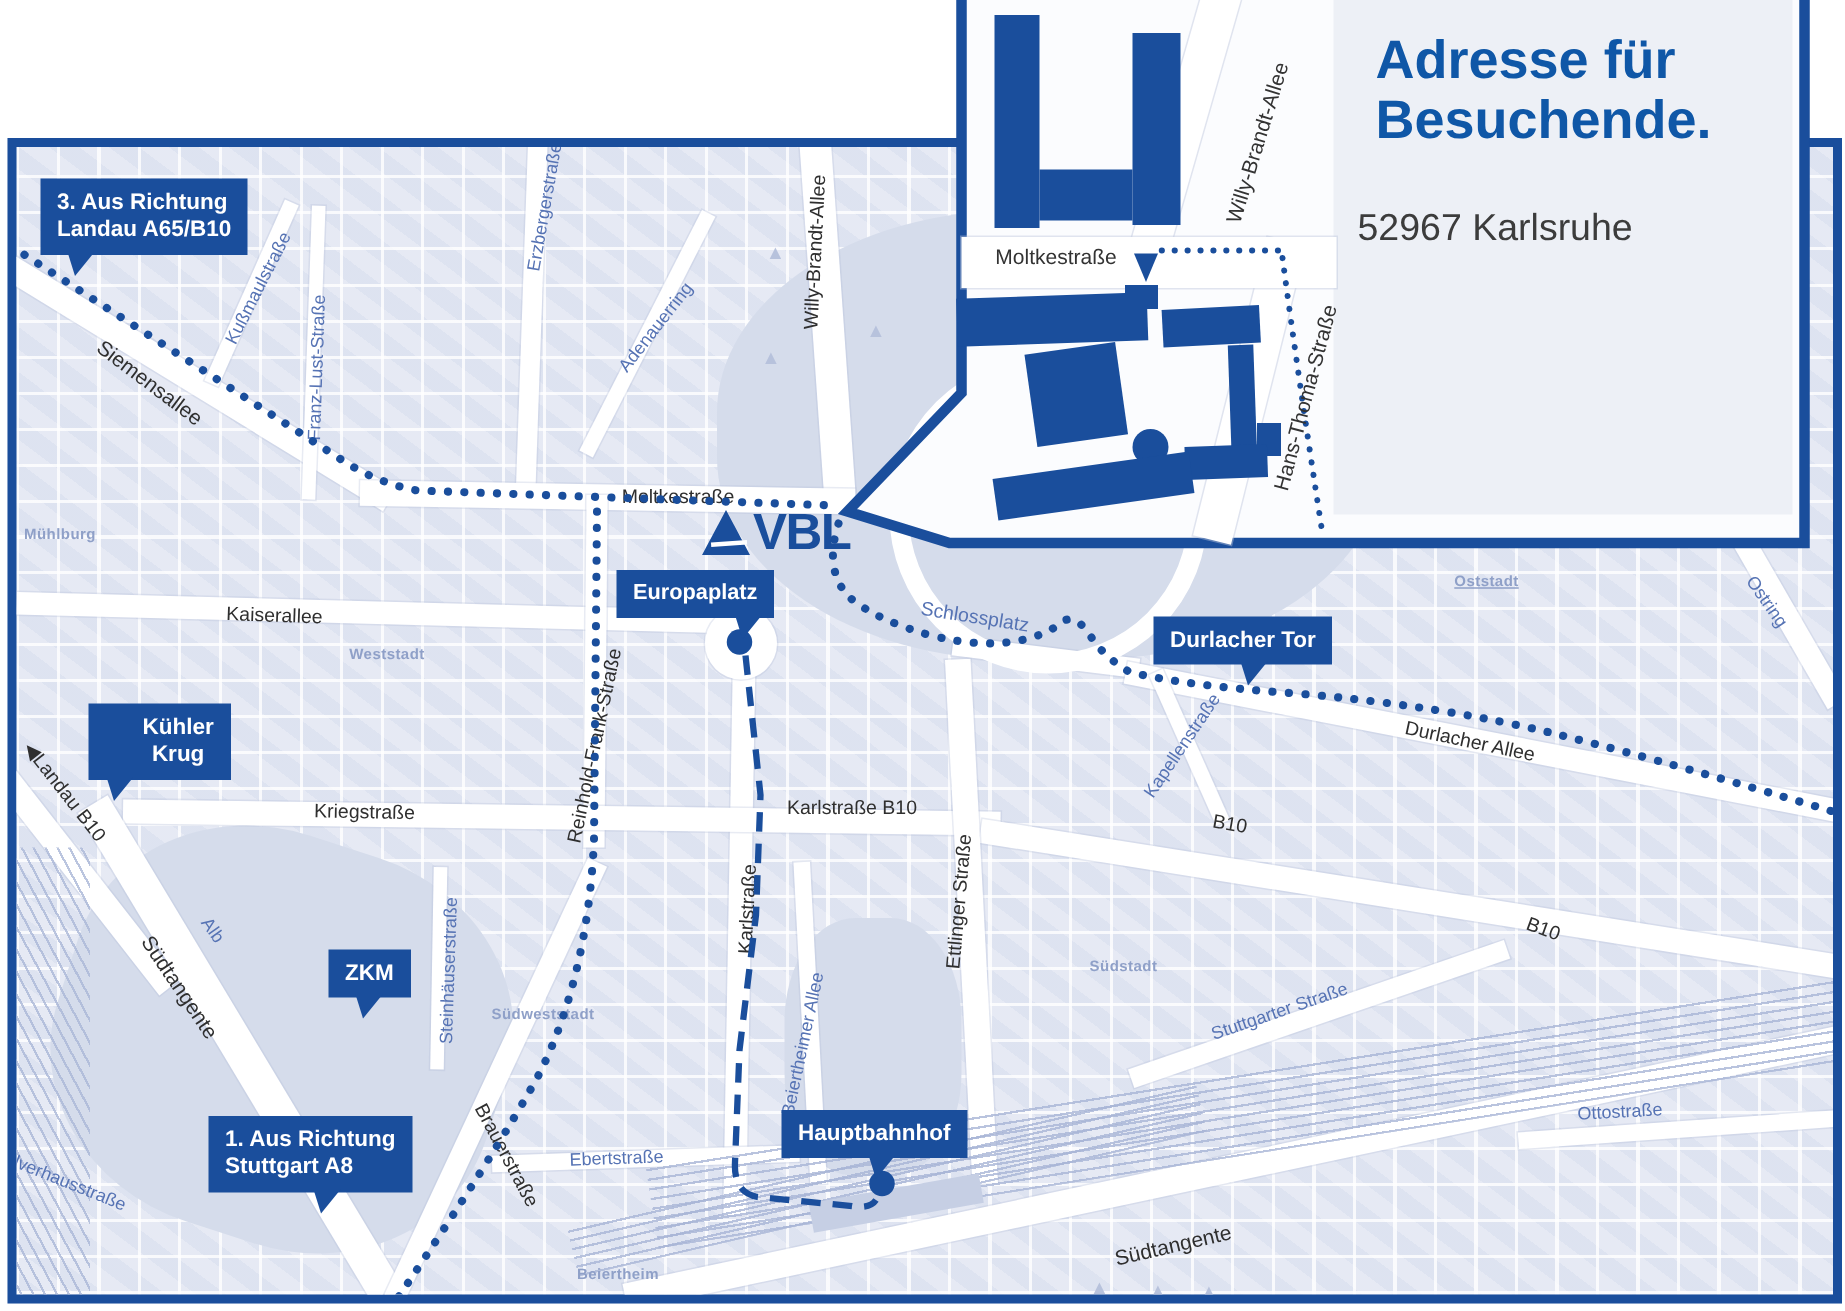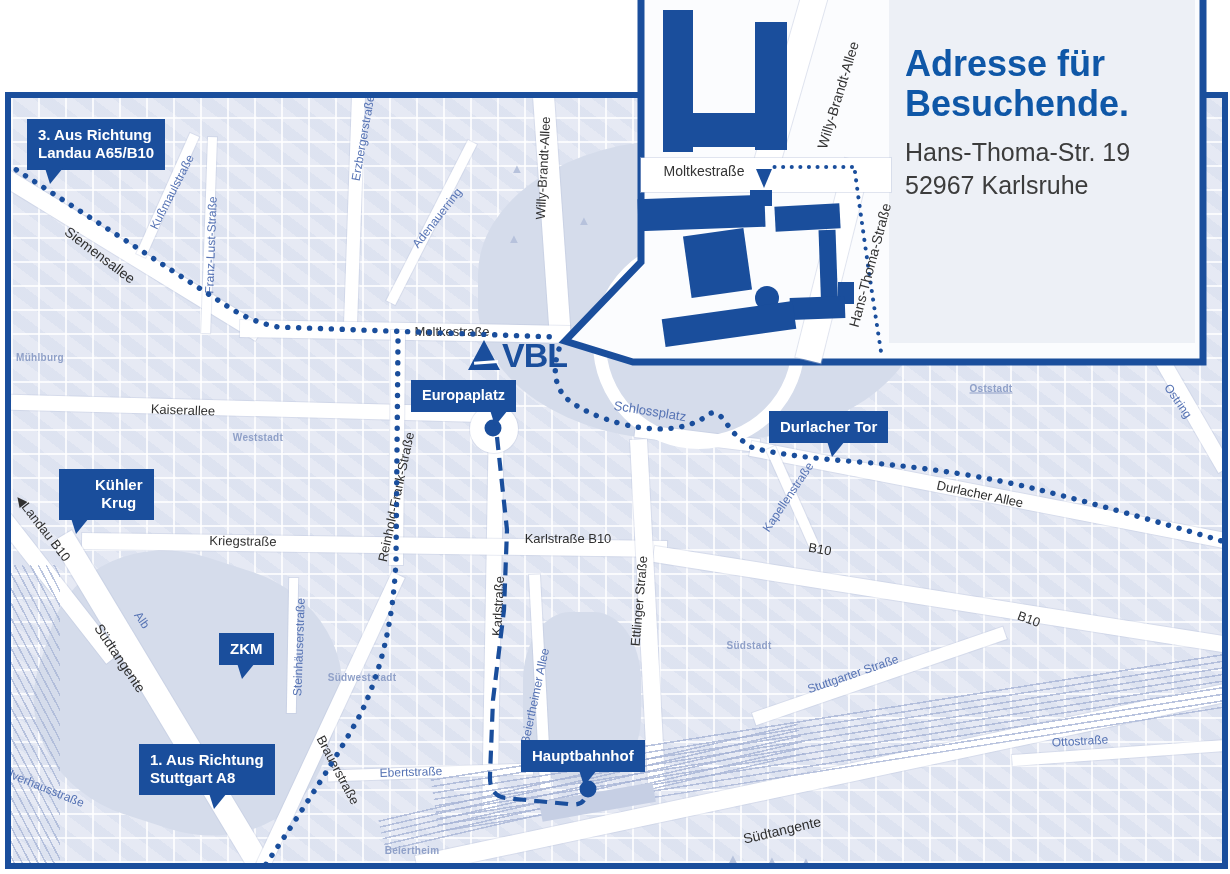--- a/index.html
+++ b/index.html
@@ -222,23 +222,22 @@
     <svg width="572" height="377" viewBox="0 0 572 377" style="position:absolute;left:0;top:0;">
       <path d="M 215,179 L 133,179" fill="none" stroke="#1a4e9c" stroke-width="4" stroke-linecap="round" stroke-dasharray="0.1 8.5"></path>
       <path d="M 218,184 Q 229,267 245,370" fill="none" stroke="#1a4e9c" stroke-width="4" stroke-linecap="round" stroke-dasharray="0.1 8.5"></path>
       <polygon points="119,181 135,181 127,200" fill="#1a4e9c"></polygon>
     </svg>
 
     <div class="ilbl" style="left:67px;top:183px;">Moltkestraße</div>
     <div class="ilbl" style="left:201px;top:107px;--r:-73deg;">Willy-Brandt-Allee</div>
     <div class="ilbl" style="left:233px;top:277px;--r:-75deg;">Hans-Thoma-Straße</div>
 
-    <div class="ititle" style="left:268px;top:32px;margin-top:24px;">
+    <div class="ititle" style="left:280px;top:32px;">
       <div>Adresse für</div>
       <div>Besuchende.</div>
     </div>
     <div class="iaddr" style="left:268px;top:148px;">
-      <div>Hans-Thoma-Str. 19</div>
       <div>52967 Karlsruhe</div>
     </div>
   </div>
 
 </div>
 
 </body></html>

